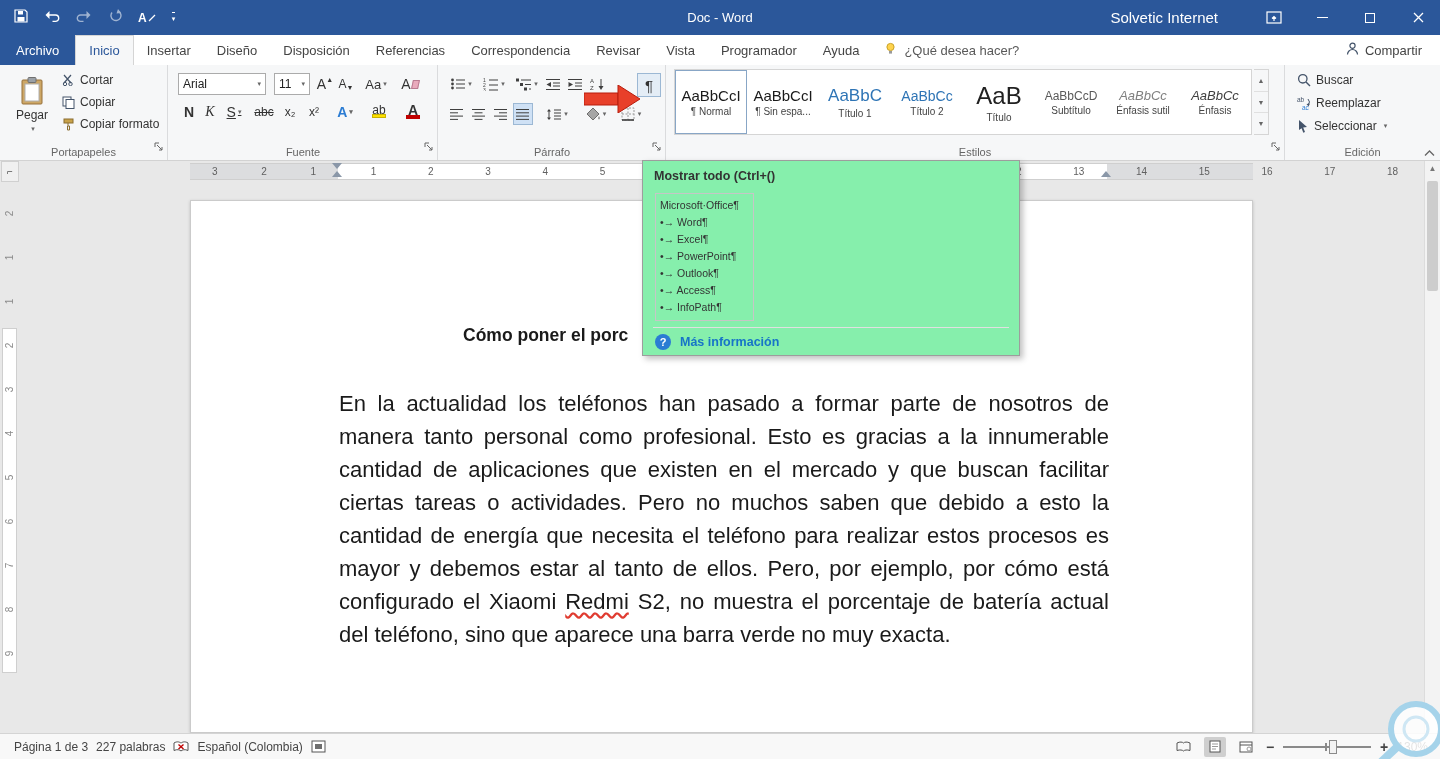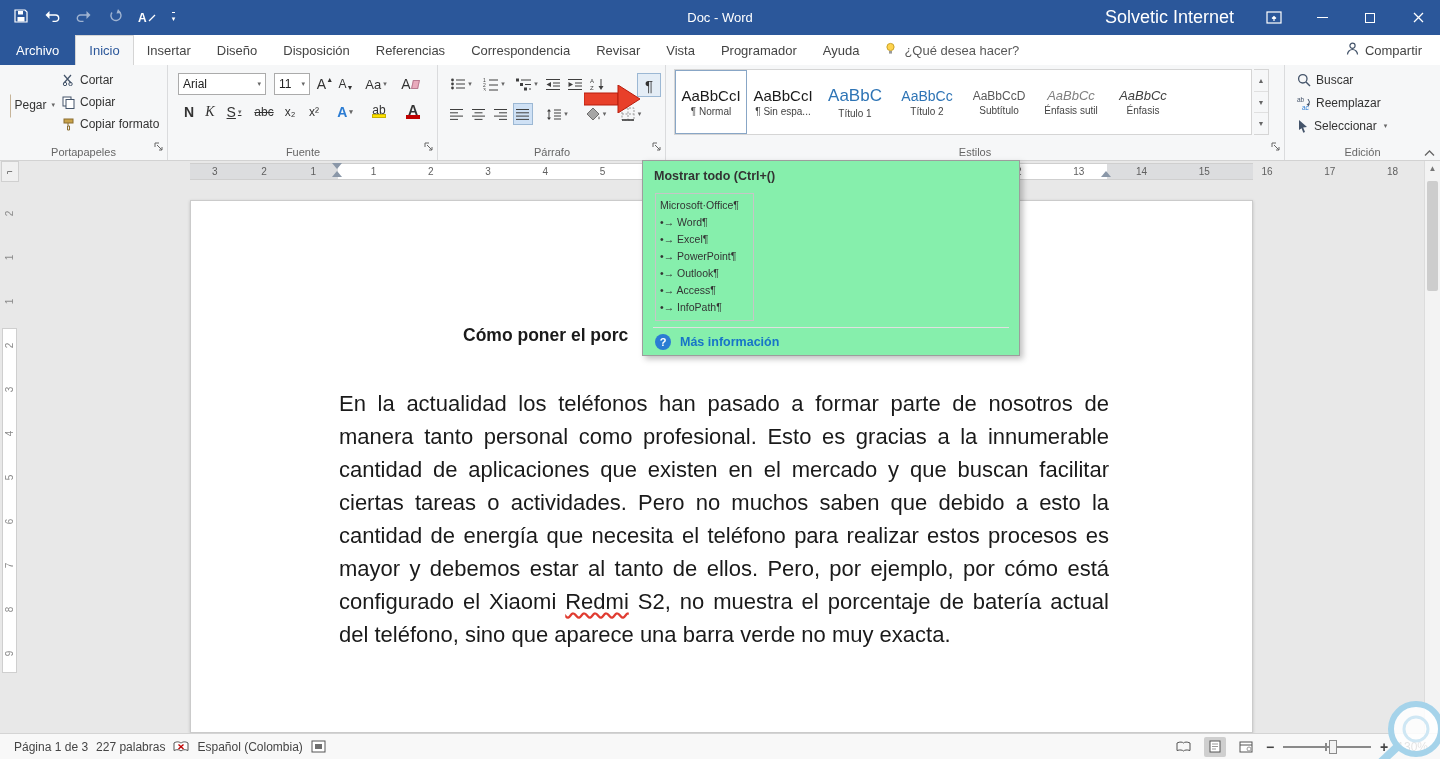--- a/index.html
+++ b/index.html
@@ -4,39 +4,39 @@
 <style>
 *{box-sizing:border-box;margin:0;padding:0}
 body{font-family:"Liberation Sans",sans-serif}
 #app{position:relative;width:1440px;height:759px;background:#e8e8e8;overflow:hidden;font-family:"Liberation Sans",sans-serif}
 
 .titlebar{position:absolute;left:0;top:0;right:0;height:35px;background:#2b579a;color:#fff;z-index:20}
 .qat{position:absolute;left:14px;top:0;height:35px;display:flex;align-items:center;gap:16px}
 .title-center{position:absolute;left:0;right:0;top:0;height:35px;display:flex;align-items:center;justify-content:center;font-size:13px;color:#fff}
 .tb-right{position:absolute;right:0;top:0;height:35px;display:flex;align-items:center;gap:4px}
 .winbtn{width:44px;height:35px;display:flex;align-items:center;justify-content:center}
-.username{font-size:18px;margin-right:14px}
+.username{font-size:15px;margin-right:30px}
 .qat-cust{border-top:1px solid #fff;font-size:7px;padding-top:2px;color:#fff}
 
 .tabrow{position:absolute;top:35px;left:0;right:0;height:30px;background:#fff;display:flex;align-items:stretch;font-size:13px;color:#444;z-index:15}
 .tab{padding:0 13px;display:flex;align-items:center;white-space:nowrap}
 .tab-archivo{background:#2b579a;color:#fff;padding:0 16px}
 .tab-active{color:#2b579a;background:#f6f7f8;border:1px solid #d5d5d5;border-bottom:none}
 .tellme{display:flex;align-items:center;gap:7px;color:#595959;padding:0 12px}
 .compartir{margin-left:auto;display:flex;align-items:center;gap:6px;padding:0 18px;color:#444}
 
 .ribbon{position:absolute;top:65px;left:0;right:0;height:96px;background:#f6f7f8;border-bottom:1px solid #d2d2d2;z-index:10}
 .rgroup{position:absolute;top:0;height:95px;border-right:1px solid #dadbdd}
 .glabel{position:absolute;bottom:2px;left:0;right:0;text-align:center;font-size:11px;color:#666}
 .launcher{position:absolute;right:3px;bottom:4px}
 .sbtn{position:absolute;display:flex;align-items:center;gap:5px;font-size:12px;color:#333;white-space:nowrap}
 .combo{position:absolute;display:flex;align-items:center;justify-content:space-between;background:#fff;border:1px solid #ababab;font-size:12px;color:#222;padding:0 4px;height:22px}
 .lbtn{position:absolute;display:flex;align-items:center;justify-content:center;height:22px;color:#333;font-size:14px}
 .dd{font-size:7px;color:#666;margin-left:2px}
-.bigbtn{position:absolute;left:8px;top:5px;width:48px;height:70px;display:flex;flex-direction:row;align-items:center;justify-content:center;gap:3px;font-size:12px;color:#333;border:1px solid transparent}
+.bigbtn{position:absolute;left:8px;top:5px;width:48px;height:70px;display:flex;flex-direction:column;align-items:center;justify-content:center;gap:3px;font-size:12px;color:#333;border:1px solid transparent}
 .underbar{display:inline-block;width:14px;height:4px;margin-top:-3px}
 .pilcrow-btn{position:absolute;width:24px;height:24px;display:flex;align-items:center;justify-content:center;font-size:15px;color:#333;background:#e4edf6;border:1px solid #9cb8d4}
 .selbtn{background:#cfe1f5;border:1px solid #9cb8d4}
 .stgallery{position:absolute;left:8px;top:4px;width:578px;height:66px;background:#fff;border:1px solid #d5d5d5;display:flex}
 .stitem{width:72px;display:flex;flex-direction:column;align-items:center;justify-content:center;gap:2px;border:1px solid transparent}
 .stitem.sel{border-color:#88a6c6}
 .stname{font-size:10px;color:#444;white-space:nowrap}
 .p-normal{font-size:15px;color:#1a1a1a}
 .p-h1{font-size:17px;color:#2e74b5}
 .p-h2{font-size:14px;color:#2e74b5}
@@ -386,20 +386,24 @@
             <span class="p-normal">AaBbCcI</span>
             <span class="stname">¶ Sin espa...</span>
           </div>
         <div class="stitem">
             <span class="p-h1">AaBbC</span>
             <span class="stname">Título 1</span>
           </div>
         <div class="stitem">
             <span class="p-h2">AaBbCc</span>
             <span class="stname">Título 2</span>
+          </div>
+        <div class="stitem">
+            <span class="p-title">AaB</span>
+            <span class="stname">Título</span>
           </div>
         <div class="stitem">
             <span class="p-sub">AaBbCcD</span>
             <span class="stname">Subtítulo</span>
           </div>
         <div class="stitem">
             <span class="p-subtle">AaBbCc</span>
             <span class="stname">Énfasis sutil</span>
           </div>
         <div class="stitem">

